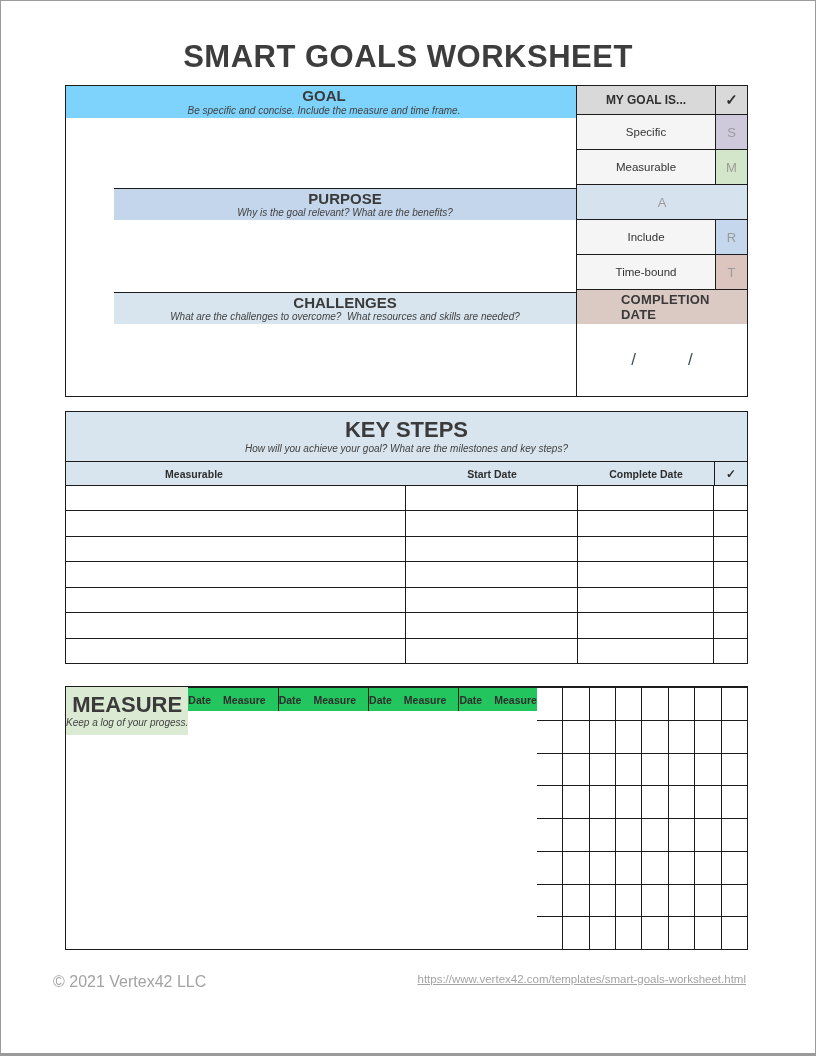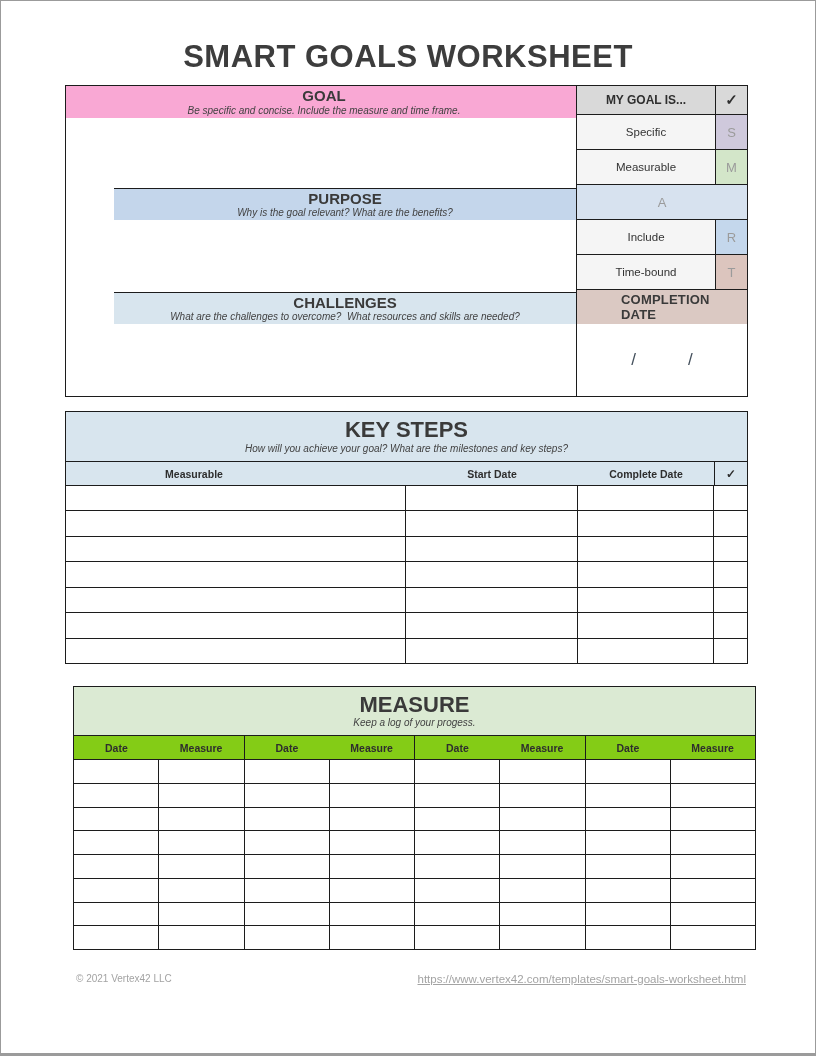--- a/index.html
+++ b/index.html
@@ -76,51 +76,51 @@
                         display: flex; align-items: center; justify-content: center; font-size: 12px; }
   .ks-rows { flex: 1; display: flex; flex-direction: column; background: #fff; }
   .ks-row { flex: 1; display: flex; border-top: 1px solid #1c1c1c; }
   .ks-row > div { height: 100%; }
   .ks-row .c-desc, .ks-row .c-start, .ks-row .c-comp { border-right: 1px solid #1c1c1c; }
 
   
   .measure {
     position: absolute; left: 64px; top: 685px; width: 683px; height: 264px;
     border: 1px solid #1c1c1c;
-    display: flex; flex-direction: column; margin-left: 8px;
+    display: flex; flex-direction: row;
   }
   .measure .big-header { height: 48px; }
   .m-colhead { display: flex; height: 24px; border-top: 1px solid #1c1c1c;
                font-size: 10.5px; font-weight: bold; color: #2e2e2e; }
   .m-colhead > div { flex: 1; display: flex; align-items: center; justify-content: center; }
   .m-colhead > div.pair-start { border-left: 1px solid #1c1c1c; }
   .m-rows { flex: 1; display: flex; flex-direction: column; background: #fff; }
   .m-row { flex: 1; display: flex; border-top: 1px solid #1c1c1c; }
   .m-row > div { flex: 1; border-right: 1px solid #1c1c1c; }
   .m-row > div:last-child { border-right: none; }
 
   
   .footer-copyright {
-    position: absolute; left: 75px; top: 972px;
-    font-size: 10px; color: #a3a3a3;
+    position: absolute; left: 52px; top: 972px;
+    font-size: 16px; color: #a3a3a3;
   }
   .footer-link {
     position: absolute; right: 69px; top: 972px;
     font-size: 11.5px; color: #a3a3a3; text-decoration: underline; cursor: pointer;
   }
 </style>
 </head>
 <body>
 
 <div class="page-title">SMART GOALS WORKSHEET</div>
 
 <div class="topgrid">
 
   <div class="left-col">
-    <div class="sec-header h32" style="background-color: #f9a8d4; padding-left: 6px;">
+    <div class="sec-header h32" style="background-color: #7dd3fc; padding-left: 6px;">
       <div class="sec-title">GOAL</div>
       <div class="sec-sub">Be specific and concise. Include the measure and time frame.</div>
     </div>
     <div class="blank70"></div>
 
     <div class="sec-header h32 bt" style="background-color: rgb(196, 214, 235);">
       <div class="sec-title">PURPOSE</div>
       <div class="sec-sub">Why is the goal relevant? What are the benefits?</div>
     </div>
     <div class="blank72"></div>
@@ -221,21 +221,21 @@
       <div class="c-done"></div>
     </div>
   </div>
 </div>
 
 <div class="measure">
   <div class="big-header" style="background-color: rgb(219, 234, 211);">
     <div class="big-title">MEASURE</div>
     <div class="sec-sub">Keep a log of your progess.</div>
   </div>
-  <div class="m-colhead" style="background-color: #84cc16;">
+  <div class="m-colhead" style="background-color: #22c55e; gap: 12px;">
     <div>Date</div>
     <div>Measure</div>
     <div class="pair-start">Date</div>
     <div>Measure</div>
     <div class="pair-start">Date</div>
     <div>Measure</div>
     <div class="pair-start">Date</div>
     <div>Measure</div>
   </div>
   <div class="m-rows">

